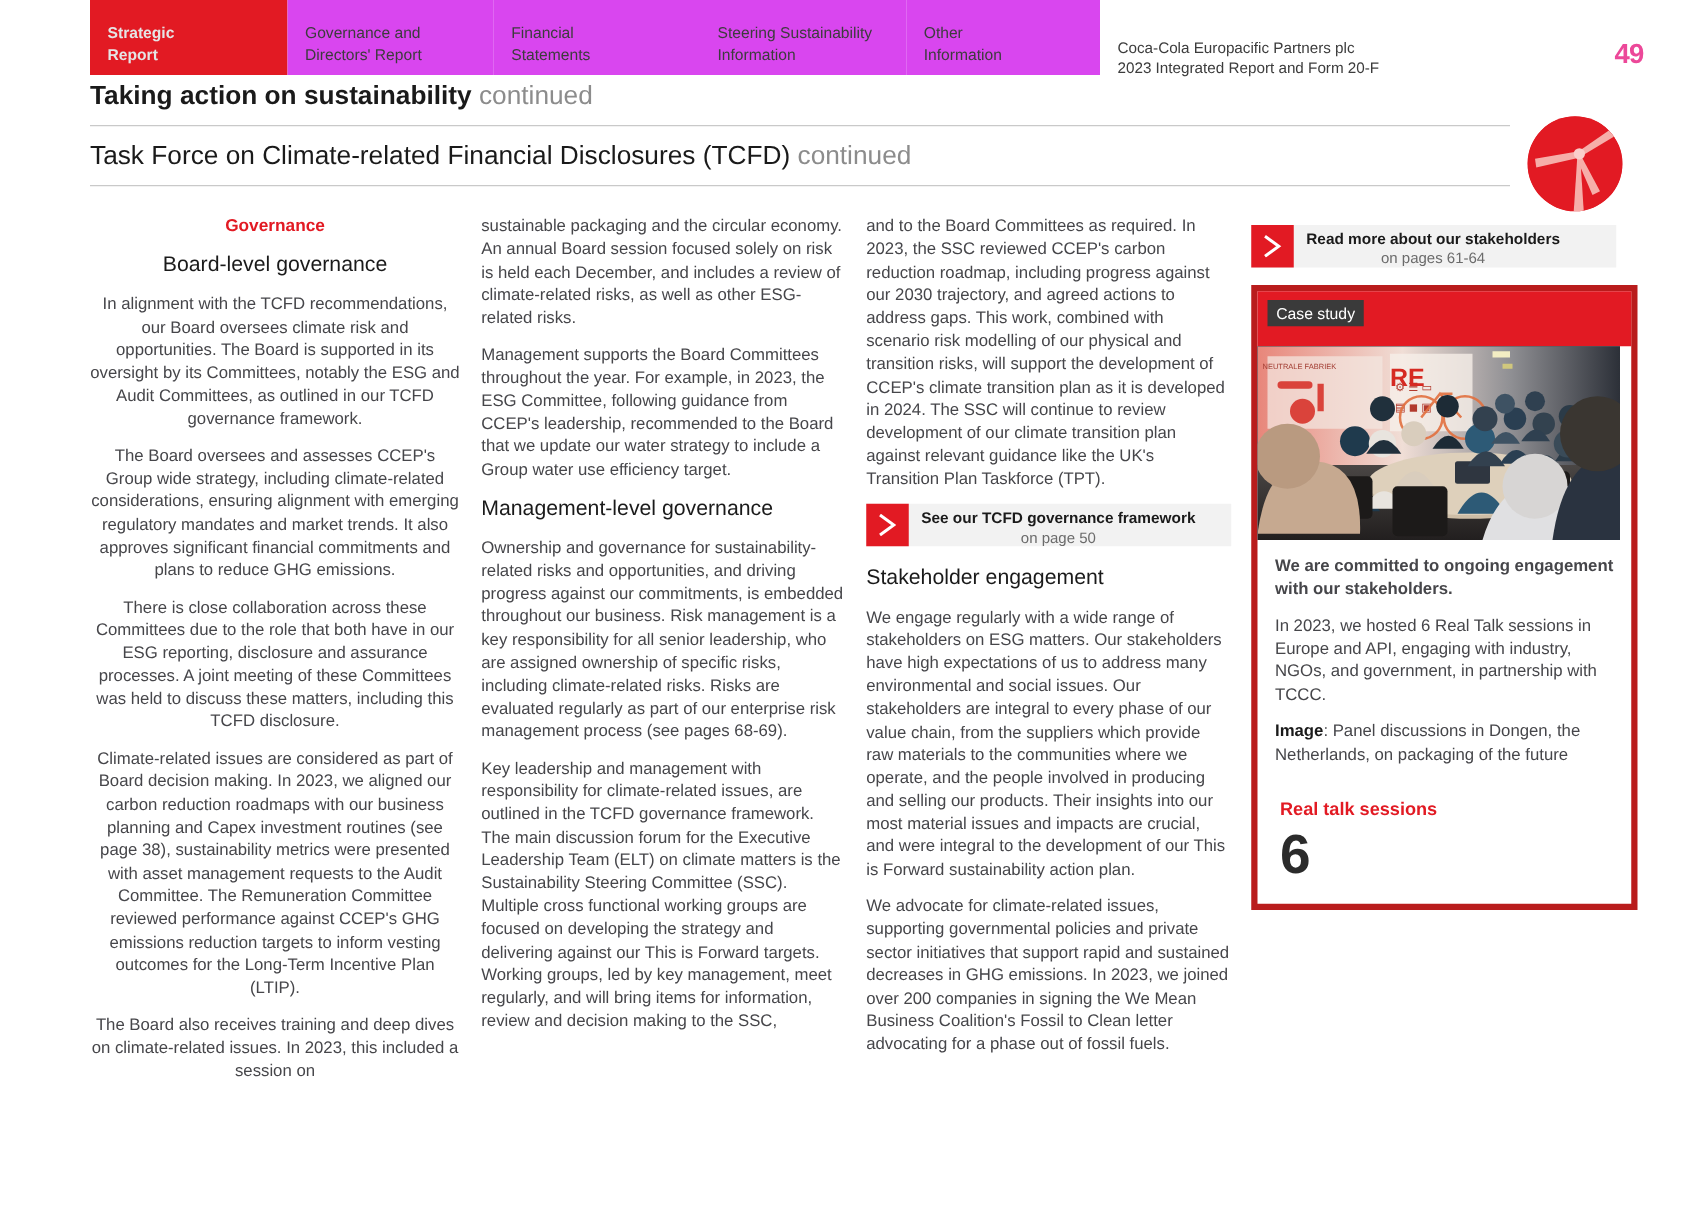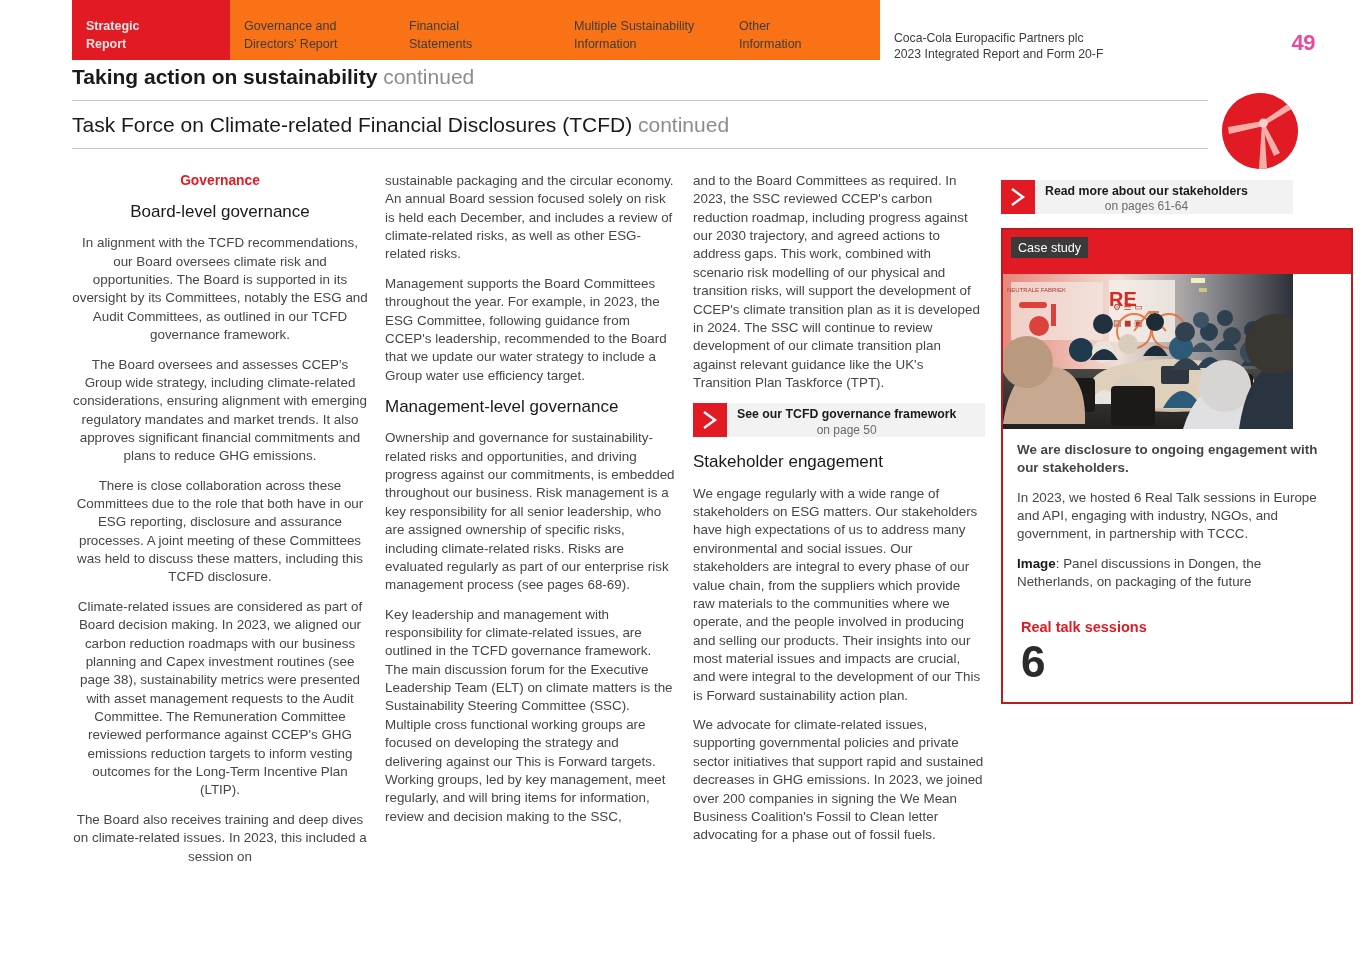--- a/index.html
+++ b/index.html
@@ -20,21 +20,21 @@
   .topbar {
     position: absolute;
     left: 0; top: 0;
     width: 1365px;
     height: 60px;
     display: flex;
     align-items: stretch;
   }
   .tab {
     box-sizing: border-box;
-    background: #f97316;
+    background: #d946ef;
     padding: 18px 14px 0 14px;
     font-size: 12.5px;
     line-height: 1.42;
     color: #3c3c3c;
     height: 60px;
   }
   .tab.spacer-left {
     background: #ffffff;
     width: 72px;
     padding: 0;
@@ -159,23 +159,23 @@
     font-size: 12.3px;
     color: #1a1a1a;
   }
   .xref-sub {
     font-size: 12px;
     color: #6b6b6b;
   }
 
   
   .case-panel {
-    border: 2px solid #b91c1c;
+    border: 5px solid #b91c1c;
     box-sizing: border-box;
-    width: 352px;
+    width: 309px;
   }
   .case-head {
     background: #e21a23;
     height: 44px;
     display: flex;
     align-items: flex-start;
     padding: 7px 8px 0 8px;
     box-sizing: border-box;
   }
   .case-tag {
@@ -251,21 +251,21 @@
     <div>Governance and</div>
     <div>Directors' Report</div>
   </div>
 
   <div class="tab t3">
     <div>Financial</div>
     <div>Statements</div>
   </div>
 
   <div class="tab t4">
-    <div>Multiple Sustainability</div>
+    <div>Steering Sustainability</div>
     <div>Information</div>
   </div>
 
   <div class="tab t5">
     <div>Other</div>
     <div>Information</div>
   </div>
 
   <div class="tab meta">
     <div>Coca-Cola Europacific Partners plc</div>
@@ -467,20 +467,20 @@
           <circle cx="24" cy="88" r="26" fill="#b99a80"></circle>
           <path d="M180 155 q14 -48 52 -46 q40 2 40 46 Z" fill="#e0e0e2"></path>
           <circle cx="222" cy="112" r="26" fill="#d7d5d4"></circle>
           <path d="M236 155 q10 -72 56 -70 l0 70 Z" fill="#2a3340"></path>
           <circle cx="272" cy="70" r="30" fill="#3a3631"></circle>
         </g>
       </svg>
     </div>
 
     <div class="case-body">
-      <p class="case-lead">We are disclosure to ongoing engagement with our stakeholders.</p>
+      <p class="case-lead">We are committed to ongoing engagement with our stakeholders.</p>
       <p>In 2023, we hosted 6 Real Talk sessions in Europe and API, engaging with industry, NGOs, and government, in partnership with TCCC.</p>
       <p class="img-credit"><b>Image</b><span>: Panel discussions in Dongen, the Netherlands, on packaging of the future</span></p>
       <div class="stat-label">Real talk sessions</div>
       <div class="stat-value">6</div>
     </div>
   </div>
 </div>
 
 </body></html>

